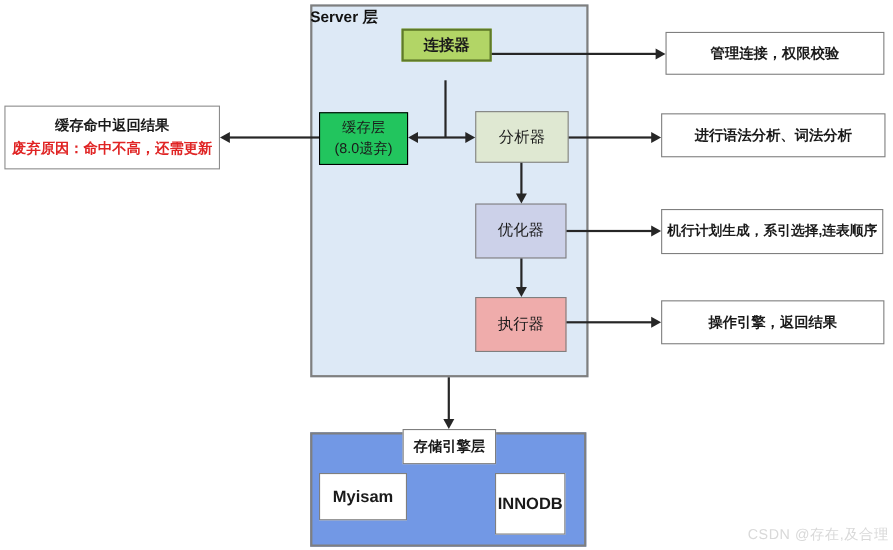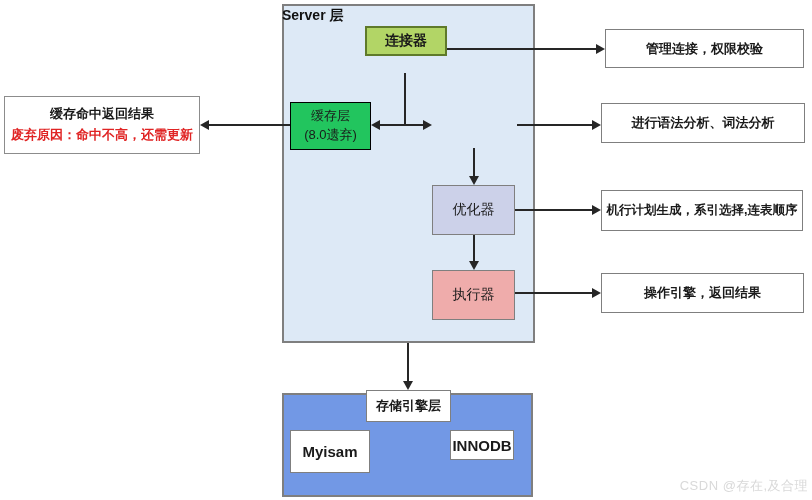--- a/index.html
+++ b/index.html
@@ -95,21 +95,21 @@
     font-size: 13px; font-weight: bold;
     z-index: 2;
   }
   .engine {
     background: #ffffff;
     border: 1px solid #7f7f7f;
     font-size: 15px; font-weight: bold;
     z-index: 2;
   }
   .engine-1 { left: 290px; top: 430px; width: 80px; height: 43px; }
-  .engine-2 { left: 450px; top: 430px; width: 64px; height: 30px; }
+  .engine-2 { left: 450px; top: 430px; width: 64px; height: 56px; }
   
   .h-line { position: absolute; height: 2px; background: #262626; }
   .v-line { position: absolute; width: 2px; background: #262626; }
   .ah { position: absolute; width: 0; height: 0; }
   .ah-right { border-top: 5px solid transparent; border-bottom: 5px solid transparent; border-left: 9px solid #262626; }
   .ah-left  { border-top: 5px solid transparent; border-bottom: 5px solid transparent; border-right: 9px solid #262626; }
   .ah-down  { border-left: 5px solid transparent; border-right: 5px solid transparent; border-top: 9px solid #262626; }
   .watermark {
     position: absolute;
     right: 4px; top: 477px;
@@ -129,20 +129,21 @@
   <div class="box cache-note">
     <div class="line1">缓存命中返回结果</div>
     <div class="line2">废弃原因：命中不高，还需更新</div>
   </div>
 
   <div class="box connector">连接器</div>
   <div class="box cache">
     <div>缓存层</div>
     <div>(8.0遗弃)</div>
   </div>
+  <div class="box analyzer">分析器</div>
   <div class="box optimizer">优化器</div>
   <div class="box ann ann-1">管理连接，权限校验</div>
 
   <div class="box executor">执行器</div>
   <div class="box ann ann-2">进行语法分析、词法分析</div>
   <div class="box ann ann-3">机行计划生成，系引选择,连表顺序</div>
   <div class="box ann ann-4">操作引擎，返回结果</div>
 
   <div class="storage-layer"></div>
   <div class="box engine engine-1">Myisam</div>

